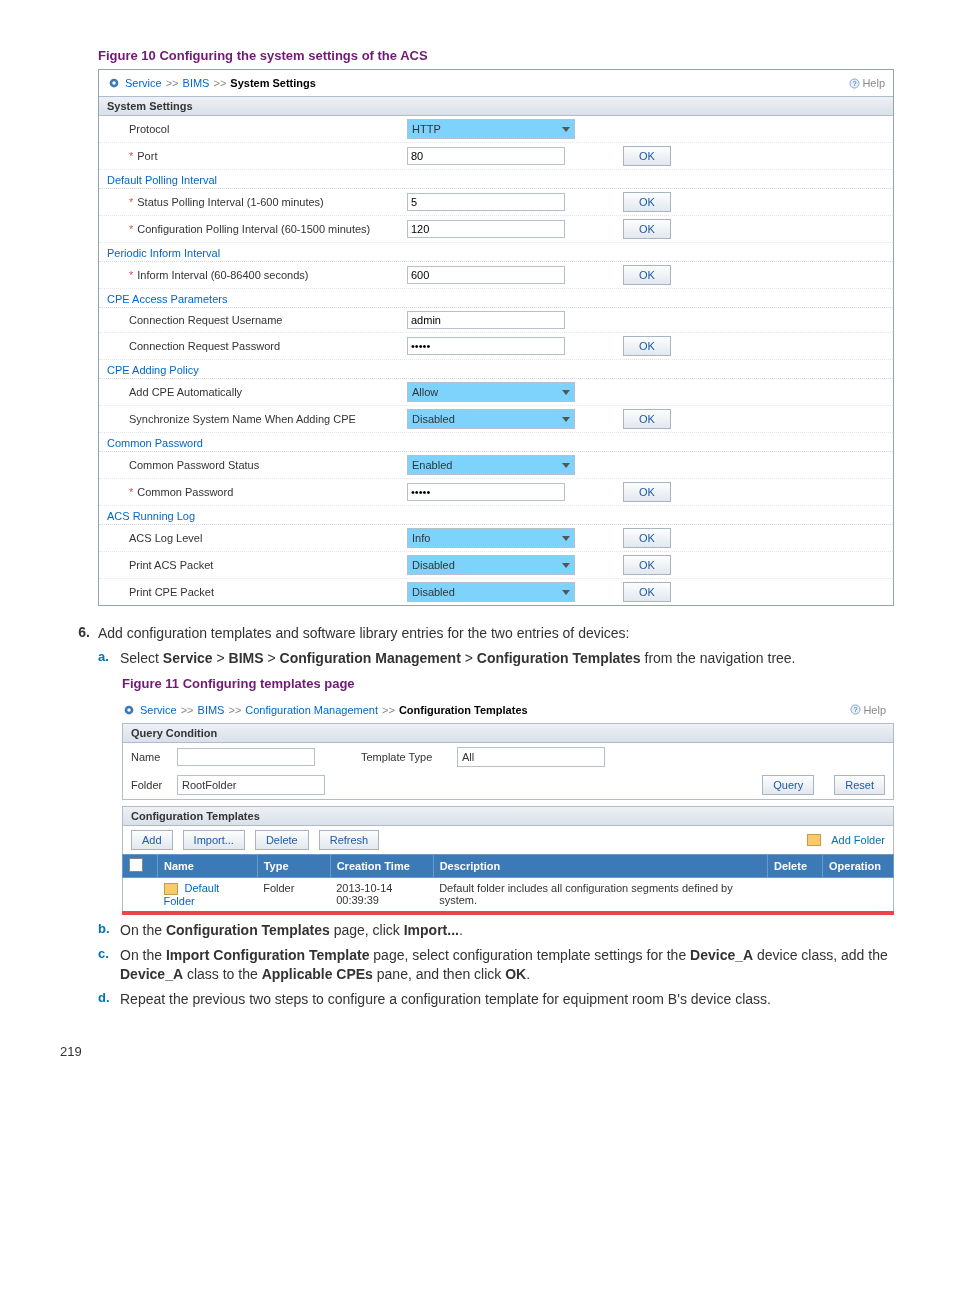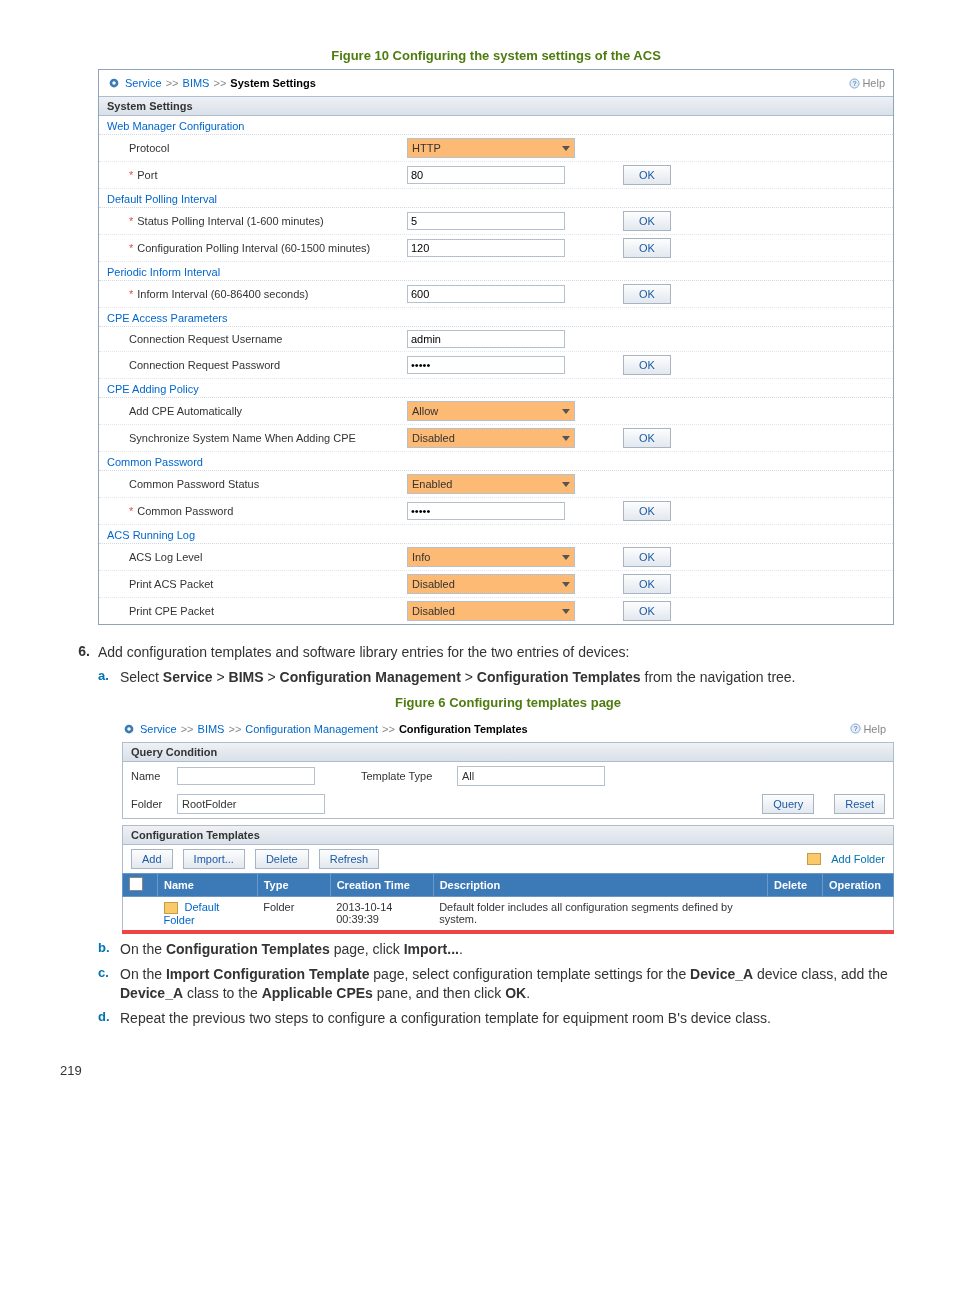--- a/index.html
+++ b/index.html
@@ -5,25 +5,24 @@
   body {
     font-family: Arial, Helvetica, sans-serif;
     font-size: 13px;
     color: #333;
     margin: 0;
     padding: 40px 60px;
     background: #fff;
     width: 834px;
   }
   .fig-caption {
-    color: #4d7c0f;
+    color: #701a75;
     font-weight: bold;
     font-size: 13px;
     margin: 8px 0 6px 38px;
-    text-align: center;
   }
   .panel {
     border: 1px solid #8ea4b8;
     margin: 4px 0 18px 38px;
   }
   .breadcrumb {
     font-size: 11px;
     padding: 6px 8px;
     display: flex;
     align-items: center;
@@ -88,21 +87,21 @@
   }
   .sel {
     width: 158px;
     height: 18px;
     border: 1px solid #b5c0cd;
     font-size: 11px;
     display:flex;
     align-items:center;
     justify-content:space-between;
     padding: 0 4px;
-    background: #fdba74;
+    background: #7dd3fc;
   }
   .sel .caret {
     width: 0; height: 0;
     border-left: 4px solid transparent;
     border-right: 4px solid transparent;
     border-top: 5px solid #555;
   }
   .btn-ok {
     width: 46px;
     height: 18px;
@@ -225,21 +224,20 @@
       <svg width="11" height="11" viewBox="0 0 12 12">
           <circle cx="6" cy="6" r="5" fill="#e6eef7" stroke="#7aa3cc"></circle>
           <text x="6" y="9" text-anchor="middle" font-size="8" fill="#3a6aa0">?</text>
         </svg>
       <span>Help</span>
     </span>
   </div>
 
   <div class="section-bar">System Settings</div>
 
-  <div class="subhead">Web Manager Configuration</div>
   <div class="form-row">
     <div class="lbl">
         <span>Protocol</span>
       </div>
     <div class="ctl">
       <div class="sel">
         <span>HTTP</span>
           <span class="caret"></span>
       </div>
     </div>
@@ -403,21 +401,21 @@
 </ol>
 <ol class="sub-list">
   <li>
     <span class="sub-num">a.</span>
     <span class="body-text">
       <span>Select </span><b>Service</b><span> &gt; </span><b>BIMS</b><span> &gt; </span><b>Configuration Management</b><span> &gt; </span><b>Configuration Templates</b><span> from the navigation tree.</span>
     </span>
   </li>
 </ol>
 
-<div class="fig-caption" style="margin-left:62px;">Figure 6 Configuring templates page</div>
+<div class="fig-caption" style="margin-left:62px;">Figure 11 Configuring templates page</div>
 
 <div class="panel2">
   <div class="breadcrumb" style="padding-left:0;">
     <span class="gear">
       <svg viewBox="0 0 16 16" width="14" height="14">
           <circle cx="8" cy="8" r="5" fill="#3b79b7"></circle>
           <circle cx="8" cy="8" r="2" fill="#fff"></circle>
         </svg>
     </span>
     <span class="link">Service</span>

